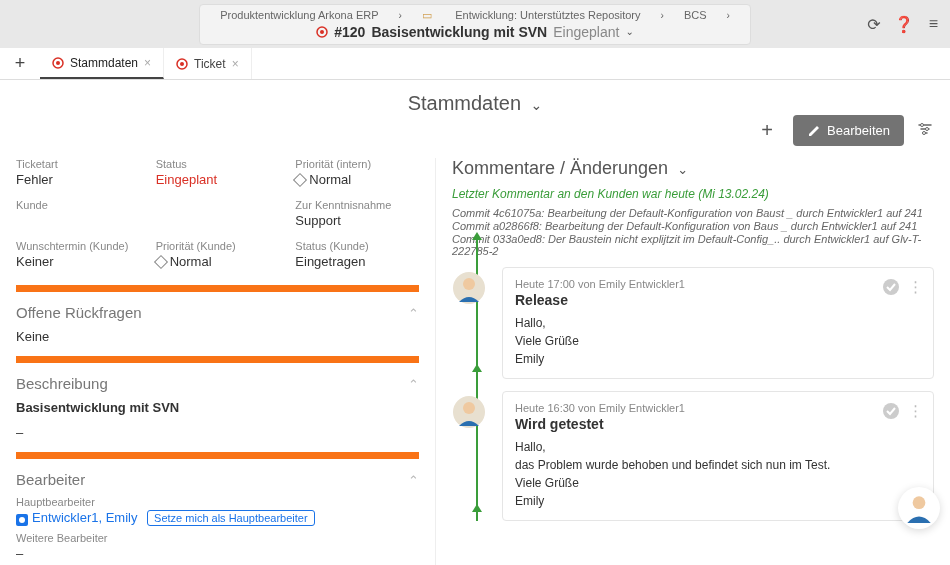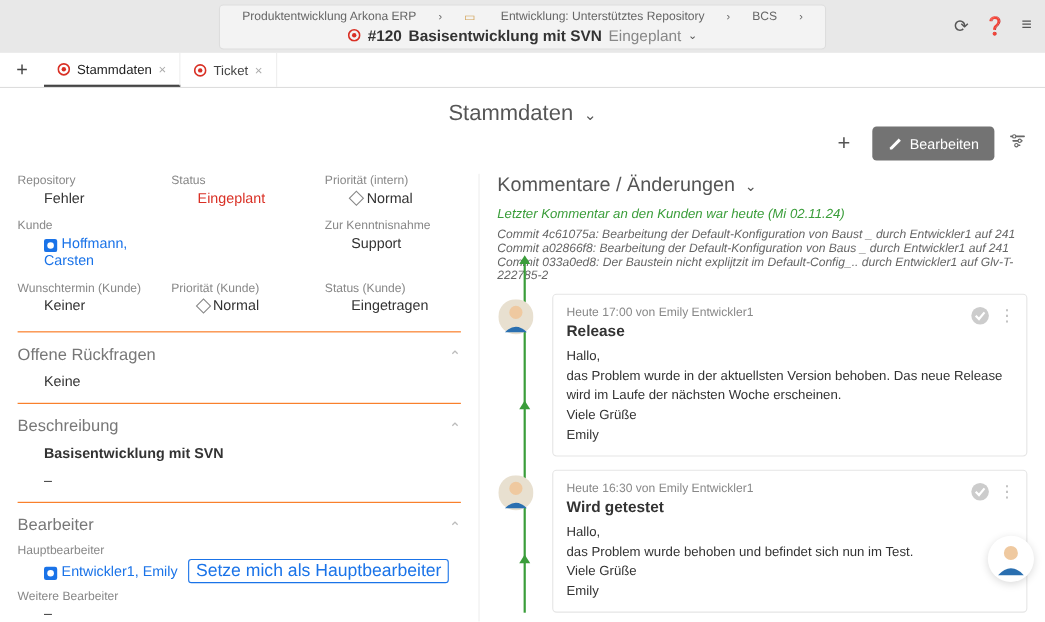--- a/index.html
+++ b/index.html
@@ -23,31 +23,31 @@
 .page-title .chev-down { color: #555; font-size: 14px; margin-left: 4px; }
 .header-actions { margin-left: auto; display: flex; align-items: center; gap: 12px; }
 .btn-plus { font-size: 20px; color: #555; cursor: pointer; width: 28px; text-align: center; }
 .btn-primary { background: #737373; color: #fff; border: none; border-radius: 4px; padding: 8px 14px; font-size: 13px; display: flex; align-items: center; gap: 6px; cursor: pointer; }
 .btn-filter { color: #555; font-size: 16px; cursor: pointer; }
 .main { display: flex; height: calc(100% - 112px); }
 .left-pane { width: 435px; padding: 0 16px; overflow-y: auto; }
 .right-pane { flex: 1; padding: 0 16px 0 16px; border-left: 1px solid #eee; overflow-y: auto; position: relative; }
 .field-grid { display: grid; grid-template-columns: 1fr 1fr 1fr; gap: 12px 16px; margin-bottom: 16px; }
 .field-label { font-size: 11px; color: #888; margin-bottom: 2px; }
-.field-value { font-size: 13px; color: #333; margin-left: 24px; }
+.field-value { font-size: 13px; color: #333; }
 .field-value.red { color: #d93025; }
 .field-value.link { color: #1a73e8; }
 .priority-dot { display: inline-block; width: 10px; height: 10px; transform: rotate(45deg); background: #fff; border: 1px solid #888; margin-right: 4px; vertical-align: -1px; }
 .person-ic { display: inline-flex; width: 12px; height: 12px; background: #1a73e8; border-radius: 2px; margin-right: 4px; vertical-align: -1px; }
 .person-ic::after { content:''; margin:auto; width:6px; height:6px; border-radius:50%; background:#fff; }
-.section { border-top: 1px solid #f97316; padding: 12px 0; position: relative; }
+.section { border-top: 7px solid #f97316; padding: 12px 0; position: relative; }
 .section-title { font-size: 15px; color: #777; margin-bottom: 8px; }
 .section-collapse { position: absolute; right: 0; top: 14px; color: #bbb; font-size: 13px; cursor: pointer; }
 .sub-label { font-size: 11px; color: #888; margin-top: 6px; margin-bottom: 2px; }
-.badge-btn { display: inline-block; border: 1px solid #1a73e8; color: #1a73e8; font-size: 16px; padding: 1px 6px; border-radius: 3px; margin-left: 6px; cursor: pointer; }
+.badge-btn { display: inline-block; border: 1px solid #1a73e8; color: #1a73e8; font-size: 11px; padding: 1px 6px; border-radius: 3px; margin-left: 6px; cursor: pointer; }
 .comments-header { font-size: 18px; color: #555; margin-bottom: 8px; }
 .last-comment { color: #3a9d3a; font-style: italic; font-size: 12px; margin-bottom: 6px; }
 .commits { font-size: 11px; color: #666; font-style: italic; margin-bottom: 10px; }
 .commits div { margin-bottom: 1px; }
 .comment-card { border: 1px solid #e5e5e5; border-radius: 4px; padding: 10px 12px; margin-left: 50px; margin-bottom: 12px; position: relative; background: #fff; }
 .comment-meta { font-size: 11px; color: #888; margin-bottom: 2px; }
 .comment-title { font-size: 14px; font-weight: bold; margin-bottom: 6px; color: #333; }
 .comment-body { font-size: 12px; color: #333; line-height: 1.5; }
 .comment-icons { position: absolute; right: 10px; top: 10px; display: flex; gap: 8px; color: #bbb; font-size: 15px; }
 .avatar-small { position: absolute; left: -50px; top: 4px; width: 32px; height: 32px; }
@@ -132,34 +132,33 @@
           <circle cx="8" cy="13" r="1.5" fill="#fff" stroke="#666"></circle>
         </svg>
     </span>
   </div>
 </div>
 
 <div class="main">
   <div class="left-pane">
     <div class="field-grid">
       <div>
-          <div class="field-label">Repository</div>
+          <div class="field-label">Ticketart</div>
           <div class="field-value">Fehler</div>
         </div>
       <div>
           <div class="field-label">Status</div>
           <div class="field-value red">Eingeplant</div>
         </div>
       <div>
           <div class="field-label">Priorität (intern)</div>
           <div class="field-value"><span class="priority-dot"></span><span>Normal</span></div>
         </div>
       <div style="grid-column:1/2">
           <div class="field-label">Kunde</div>
-          <div class="field-value link"><span class="person-ic"></span><span>Hoffmann, Carsten</span></div>
         </div>
       <div style="grid-column:3/4">
           <div class="field-label">Zur Kenntnisnahme</div>
           <div class="field-value">Support</div>
         </div>
       <div>
           <div class="field-label">Wunschtermin (Kunde)</div>
           <div class="field-value">Keiner</div>
         </div>
       <div>
@@ -214,21 +213,21 @@
       <svg class="timeline-arrow" style="top:44px" viewBox="0 0 12 12">
           <path d="M6 1 L11 9 L1 9 Z" fill="#3a9d3a"></path>
         </svg>
       <svg class="timeline-arrow" style="top:176px" viewBox="0 0 12 12">
           <path d="M6 1 L11 9 L1 9 Z" fill="#3a9d3a"></path>
         </svg>
       <svg class="timeline-arrow" style="top:316px" viewBox="0 0 12 12">
           <path d="M6 1 L11 9 L1 9 Z" fill="#3a9d3a"></path>
         </svg>
 
-      <div class="last-comment">Letzter Kommentar an den Kunden war heute (Mi 02.11.24)</div>
+      <div class="last-comment">Letzter Kommentar an den Kunden war heute (Mi 13.02.24)</div>
       <div class="commits">
         <div>Commit 4c61075a: Bearbeitung der Default-Konfiguration von Baust _ durch Entwickler1 auf 241</div>
         <div>Commit a02866f8: Bearbeitung der Default-Konfiguration von Baus _ durch Entwickler1 auf 241</div>
         <div>Commit 033a0ed8: Der Baustein nicht explijtzit im Default-Config_.. durch Entwickler1 auf Glv-T-222785-2</div>
       </div>
 
       <div class="comment-card">
         <div class="avatar-small">
           <svg class="avatar-svg" viewBox="0 0 32 32">
               <circle cx="16" cy="16" r="16" fill="#e8e0d0"></circle>
@@ -240,21 +239,20 @@
           <span><svg width="18" height="18" viewBox="0 0 18 18">
                 <circle cx="9" cy="9" r="8" fill="#ccc"></circle>
                 <path d="M5 9 l3 3 l5 -6" stroke="#fff" stroke-width="2" fill="none"></path>
               </svg></span>
           <span>⋮</span>
         </div>
         <div class="comment-meta">Heute 17:00 von Emily Entwickler1</div>
         <div class="comment-title">Release</div>
         <div class="comment-body">
           <div>Hallo,</div>
-          <div>das Problem wurde in der aktuellsten Version behoben. Das neue Release wird im Laufe der nächsten Woche erscheinen.</div>
           <div>Viele Grüße</div>
           <div>Emily</div>
         </div>
       </div>
 
       <div class="comment-card">
         <div class="avatar-small">
           <svg class="avatar-svg" viewBox="0 0 32 32">
               <circle cx="16" cy="16" r="16" fill="#e8e0d0"></circle>
               <circle cx="16" cy="12" r="6" fill="#efc9a0"></circle>

